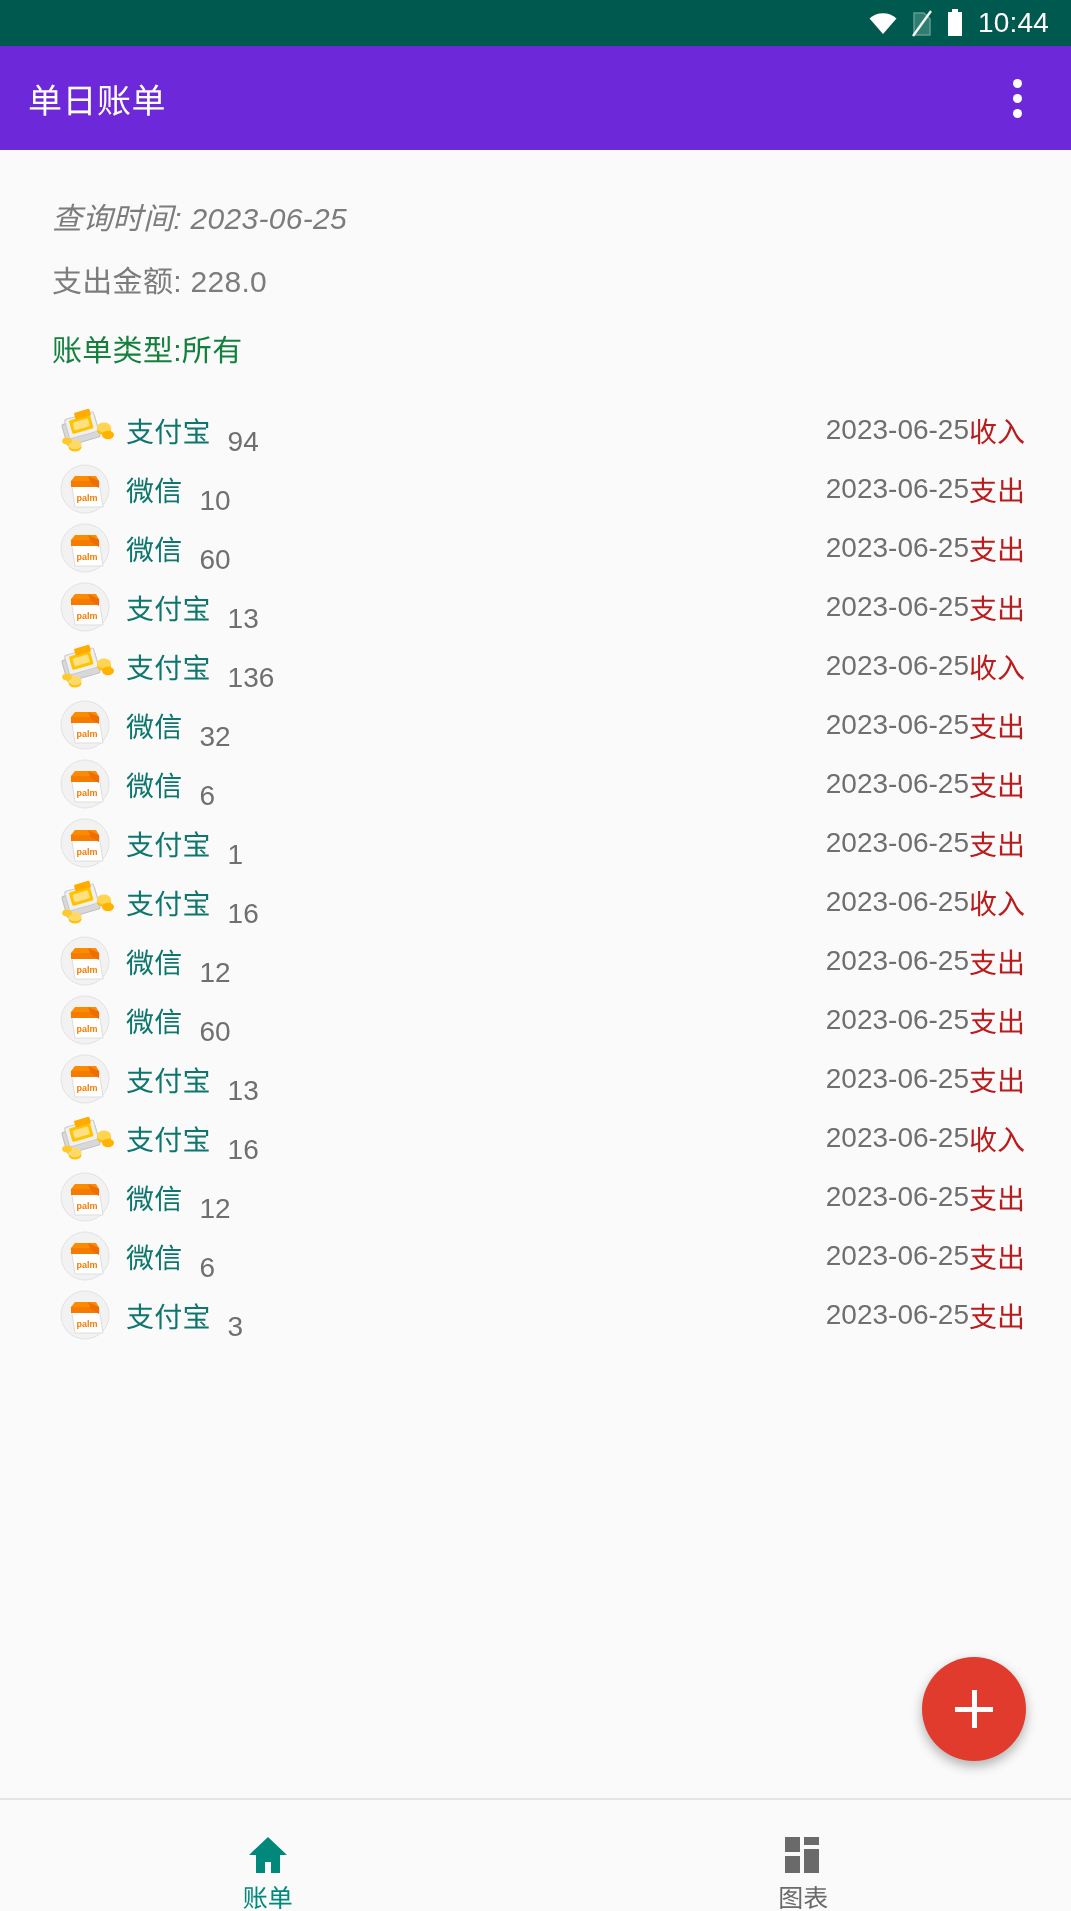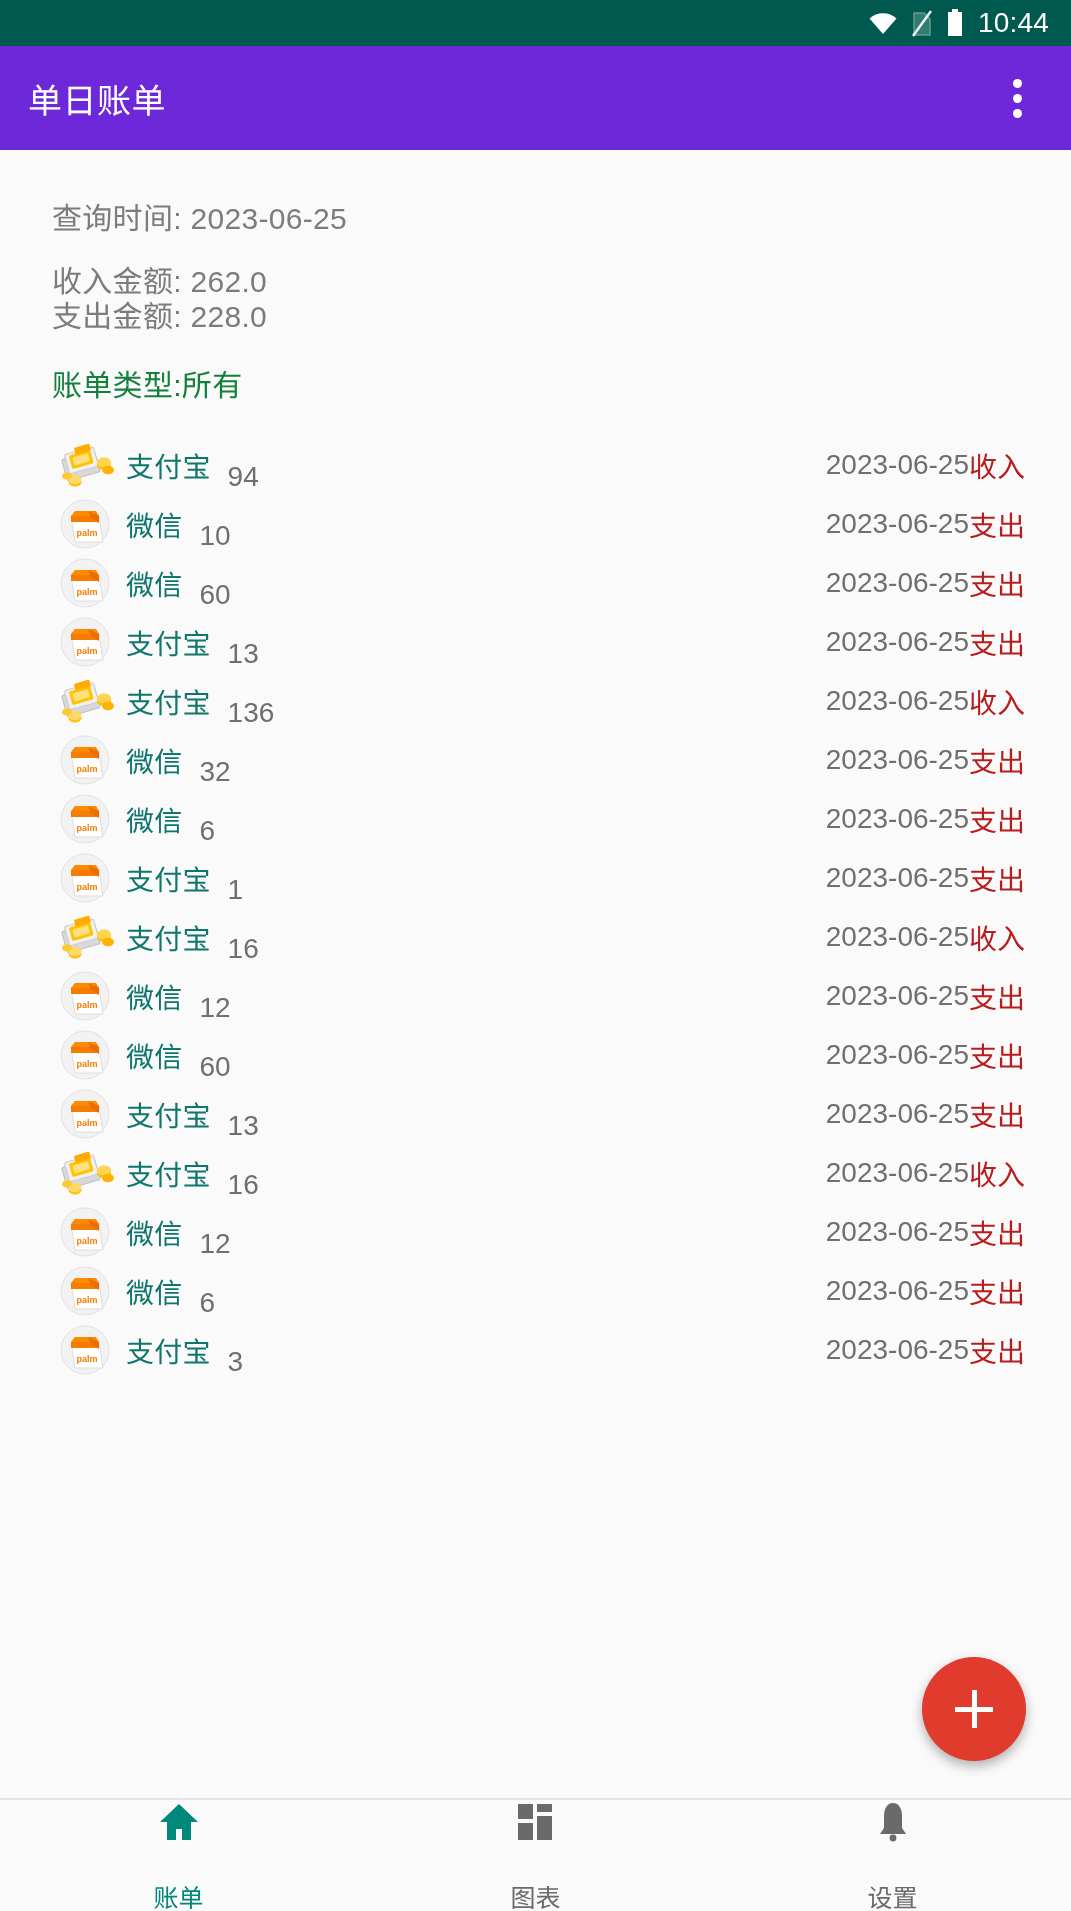--- a/index.html
+++ b/index.html
@@ -83,20 +83,21 @@
 
   .summary {
     padding: 44px 0 0 52px;
     color: #7c7c7c;
   }
   .summary-query {
     font-size: 30px;
     color: #7c7c7c;
     margin-bottom: 26px;
     letter-spacing: 0.3px;
+    font-style: italic;
   }
   .summary-amounts {
     line-height: 1.17;
     margin-bottom: 27px;
   }
   .summary-amounts div {
     font-size: 30px;
     color: #7c7c7c;
     letter-spacing: 0.3px;
   }
@@ -191,21 +192,21 @@
     background: #fafafa;
     border-top: 2px solid #e4e4e4;
     display: flex;
     box-sizing: border-box;
   }
   .nav-item {
     flex: 1 1 33.333%;
     display: flex;
     flex-direction: column;
     align-items: center;
-    justify-content: space-between;
+    justify-content: flex-end;
     gap: 9px;
     cursor: pointer;
   }
   .nav-icon {
     height: 44px;
     display: flex;
     align-items: center;
     justify-content: center;
   }
   .nav-icon svg { display: block; }
@@ -249,21 +250,20 @@
       <i></i>
       <i></i>
   </span>
 </div>
 
 <div class="content">
 
   <div class="summary">
     <div class="summary-query">查询时间: 2023-06-25</div>
     <div class="summary-amounts">
-      <div>收入金额: 262.0</div>
       <div>支出金额: 228.0</div>
     </div>
     <div class="summary-type">账单类型:所有</div>
   </div>
 
   <div class="bill-list" id="bill-list">
       <div class="bill-row">
         <span class="row-icon">
           <svg width="58" height="52" viewBox="0 0 58 52">
             <g transform="rotate(-16 29 26)">
@@ -584,22 +584,13 @@
       <span class="nav-icon">
         <svg width="40" height="40" viewBox="0 0 40 40">
           <rect x="2" y="2" width="15" height="15" fill="#6a6a6a"></rect>
           <rect x="21" y="2" width="15" height="8" fill="#6a6a6a"></rect>
           <rect x="2" y="21" width="15" height="17" fill="#6a6a6a"></rect>
           <rect x="21" y="14" width="15" height="24" fill="#6a6a6a"></rect>
         </svg>
       </span>
       <span class="nav-label">图表</span>
     </div>
-    <div class="nav-item">
-      <span class="nav-icon">
-        <svg width="36" height="42" viewBox="0 0 36 42">
-          <path d="M18 2 C24 2 27 8 27 15 L27 27 L31 33 L5 33 L9 27 L9 15 C9 8 12 2 18 2 Z" fill="#6a6a6a"></path>
-          <circle cx="18" cy="37" r="3.4" fill="#6a6a6a"></circle>
-        </svg>
-      </span>
-      <span class="nav-label">设置</span>
-    </div>
   </div>
 
 </body></html>

